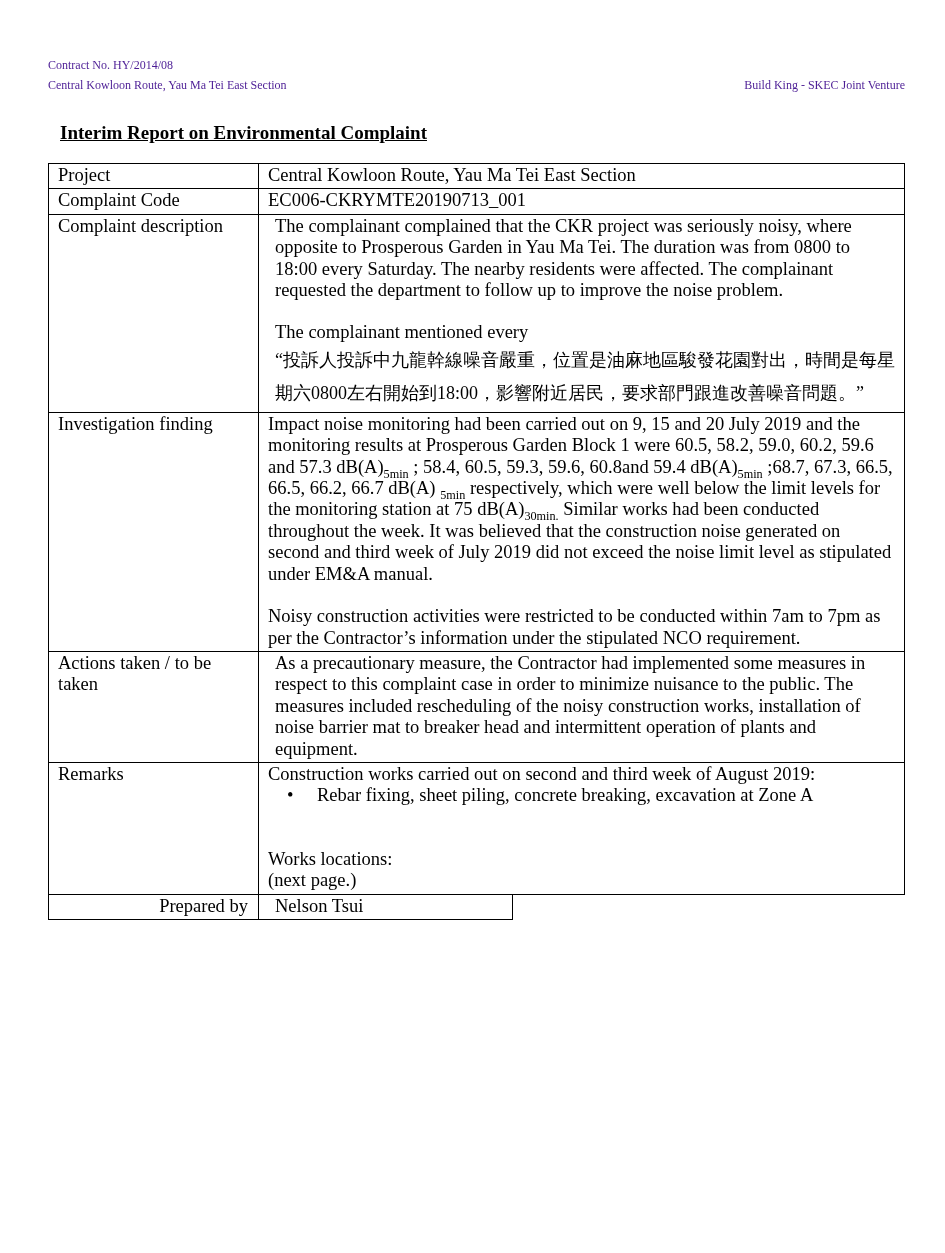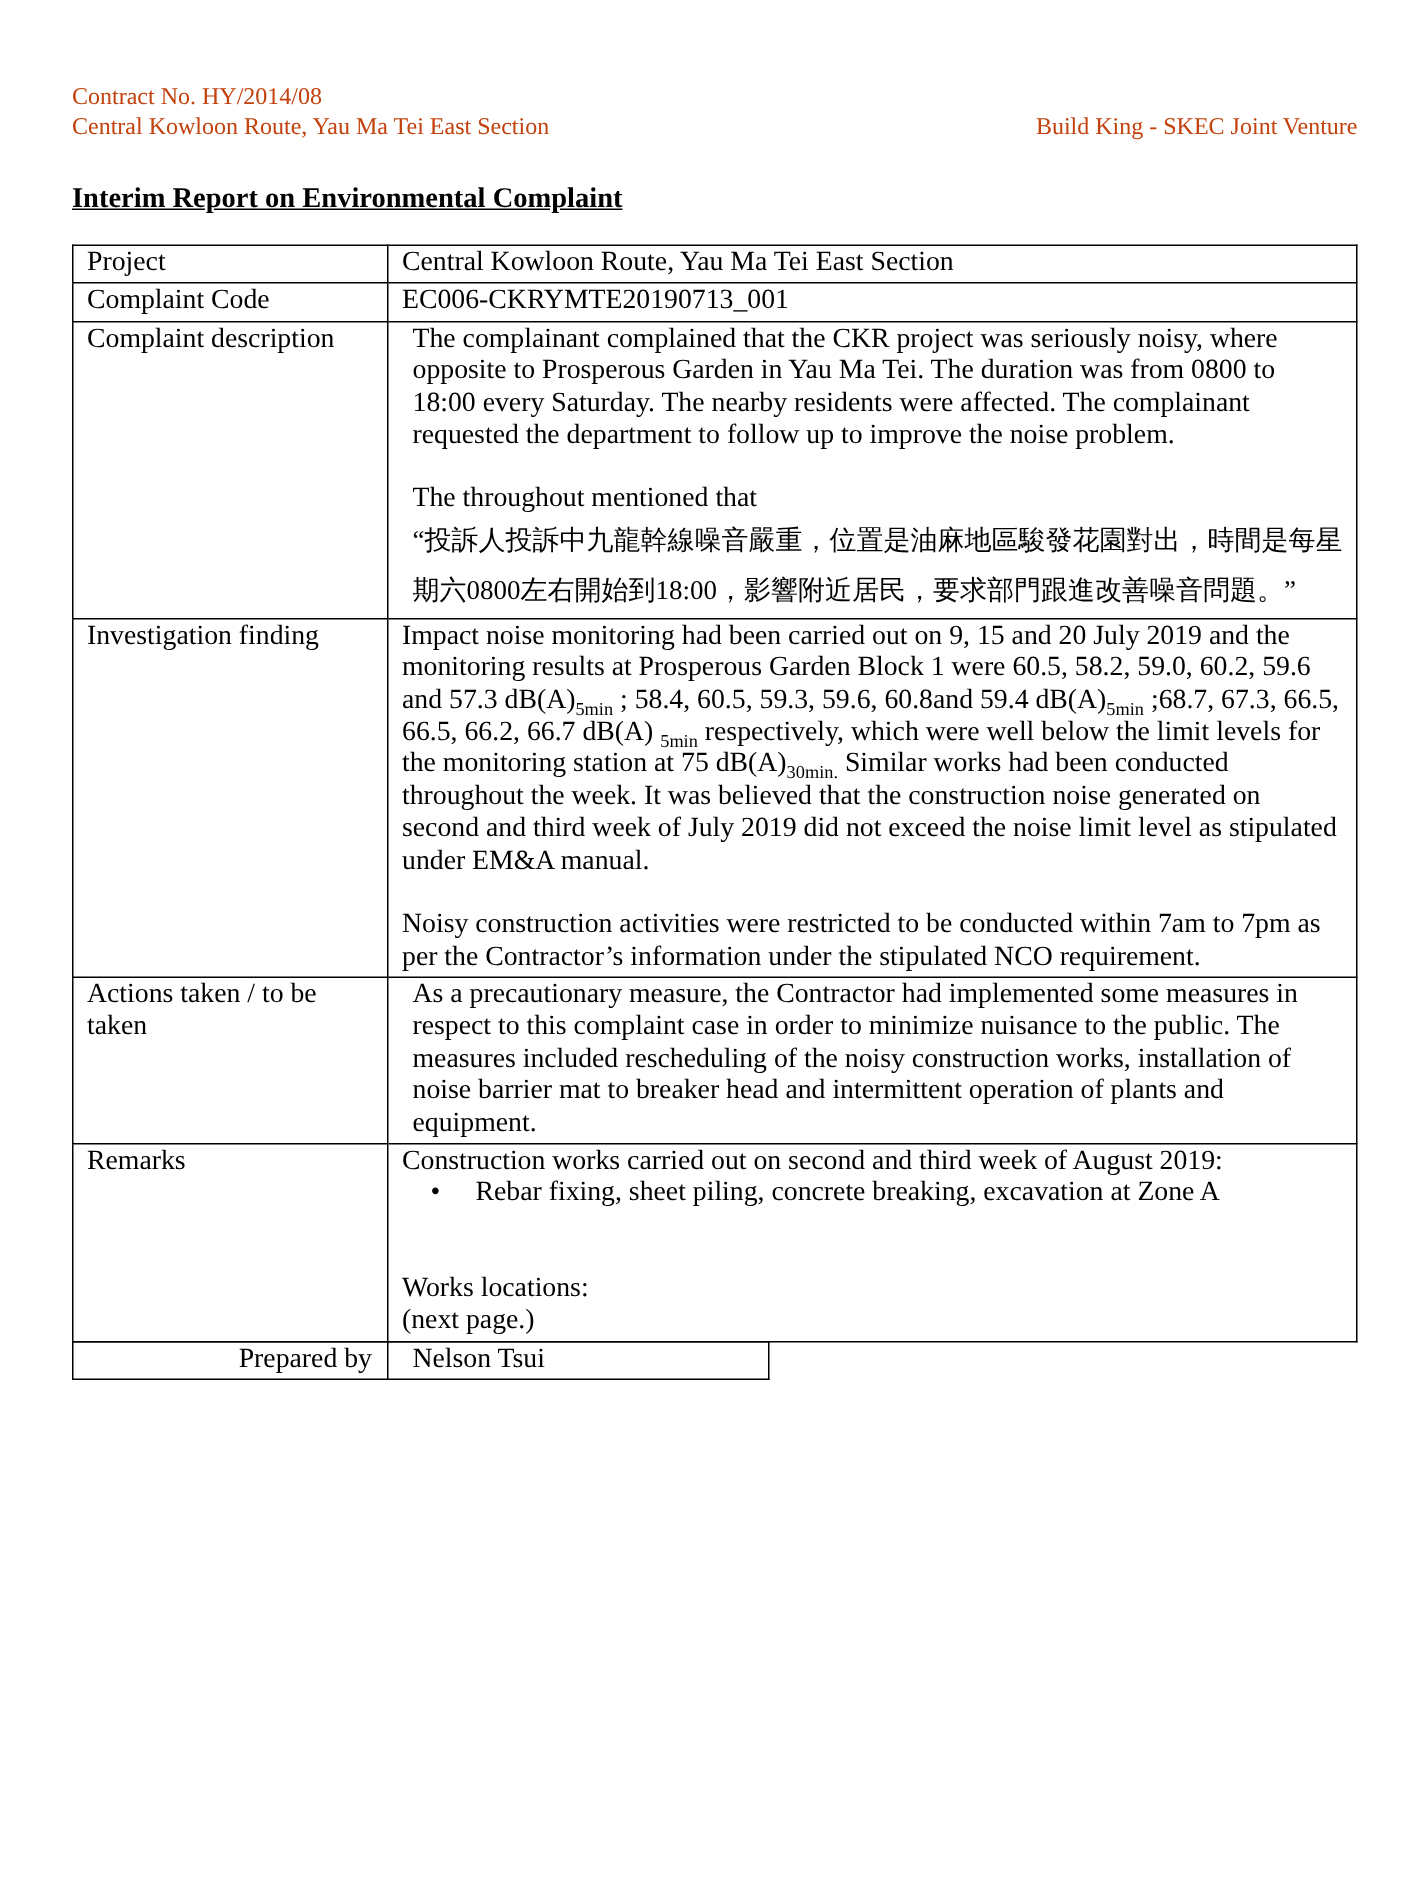--- a/index.html
+++ b/index.html
@@ -16,31 +16,31 @@
     height: 1253px;
     background: #ffffff;
     padding: 55px 40px 0 48px;
     overflow: hidden;
   }
   
   .doc-header {
     display: flex;
     justify-content: space-between;
     align-items: flex-end;
-    font-size: 16px;
+    font-size: 12px;
     line-height: 20px;
-    color: #c2410c;
+    color: #4c1d95;
     gap: 24px;
   }
   .doc-header .left div { white-space: nowrap; }
   .doc-header .right { white-space: nowrap; }
 
   
   .report-title {
-    margin: 27px 0 0 0;
+    margin: 27px 0 0 12px;
     font-size: 19px;
     font-weight: bold;
     text-decoration: underline;
     line-height: 22px;
   }
 
   
   table {
     border-collapse: collapse;
     table-layout: fixed;
@@ -117,21 +117,21 @@
     </tr>
     <tr class="row-code">
       <td class="label-col">Complaint Code</td>
       <td class="value-cell">EC006-CKRYMTE20190713_001</td>
     </tr>
     <tr class="row-description">
       <td class="label-col">Complaint description</td>
       <td class="value-cell">
         <p class="cellp">The complainant complained that the CKR project was seriously noisy, where opposite to Prosperous Garden in Yau Ma Tei. The duration was from 0800 to 18:00 every Saturday. The nearby residents were affected. The complainant requested the department to follow up to improve the noise problem.</p>
         <div class="blank-line"></div>
-        <p class="cellp">The throughout mentioned that</p>
+        <p class="cellp">The complainant mentioned every</p>
         <p class="cellp chinese-quote">“投訴人投訴中九龍幹線噪音嚴重，位置是油麻地區駿發花園對出，時間是每星期六0800左右開始到18:00，影響附近居民，要求部門跟進改善噪音問題。”</p>
       </td>
     </tr>
     <tr class="row-investigation">
       <td class="label-col">Investigation finding</td>
       <td class="value-cell">
         <p class="cellp"><span>Impact noise monitoring had been carried out on 9, 15 and 20 July 2019 and the monitoring results at Prosperous Garden Block 1 were 60.5, 58.2, 59.0, 60.2, 59.6 and 57.3 dB(A)</span><sub>5min</sub><span> ; 58.4, 60.5, 59.3, 59.6, 60.8and 59.4 dB(A)</span><sub>5min</sub><span> ;68.7, 67.3, 66.5, 66.5, 66.2, 66.7 dB(A) </span><sub>5min</sub><span> respectively, which were well below the limit levels for the monitoring station at 75 dB(A)</span><sub>30min.</sub><span> Similar works had been conducted throughout the week. It was believed that the construction noise generated on second and third week of July 2019 did not exceed the noise limit level as stipulated under EM&amp;A manual.</span></p>
         <div class="blank-line"></div>
         <p class="cellp">Noisy construction activities were restricted to be conducted within 7am to 7pm as per the Contractor’s information under the stipulated NCO requirement.</p>
       </td>

